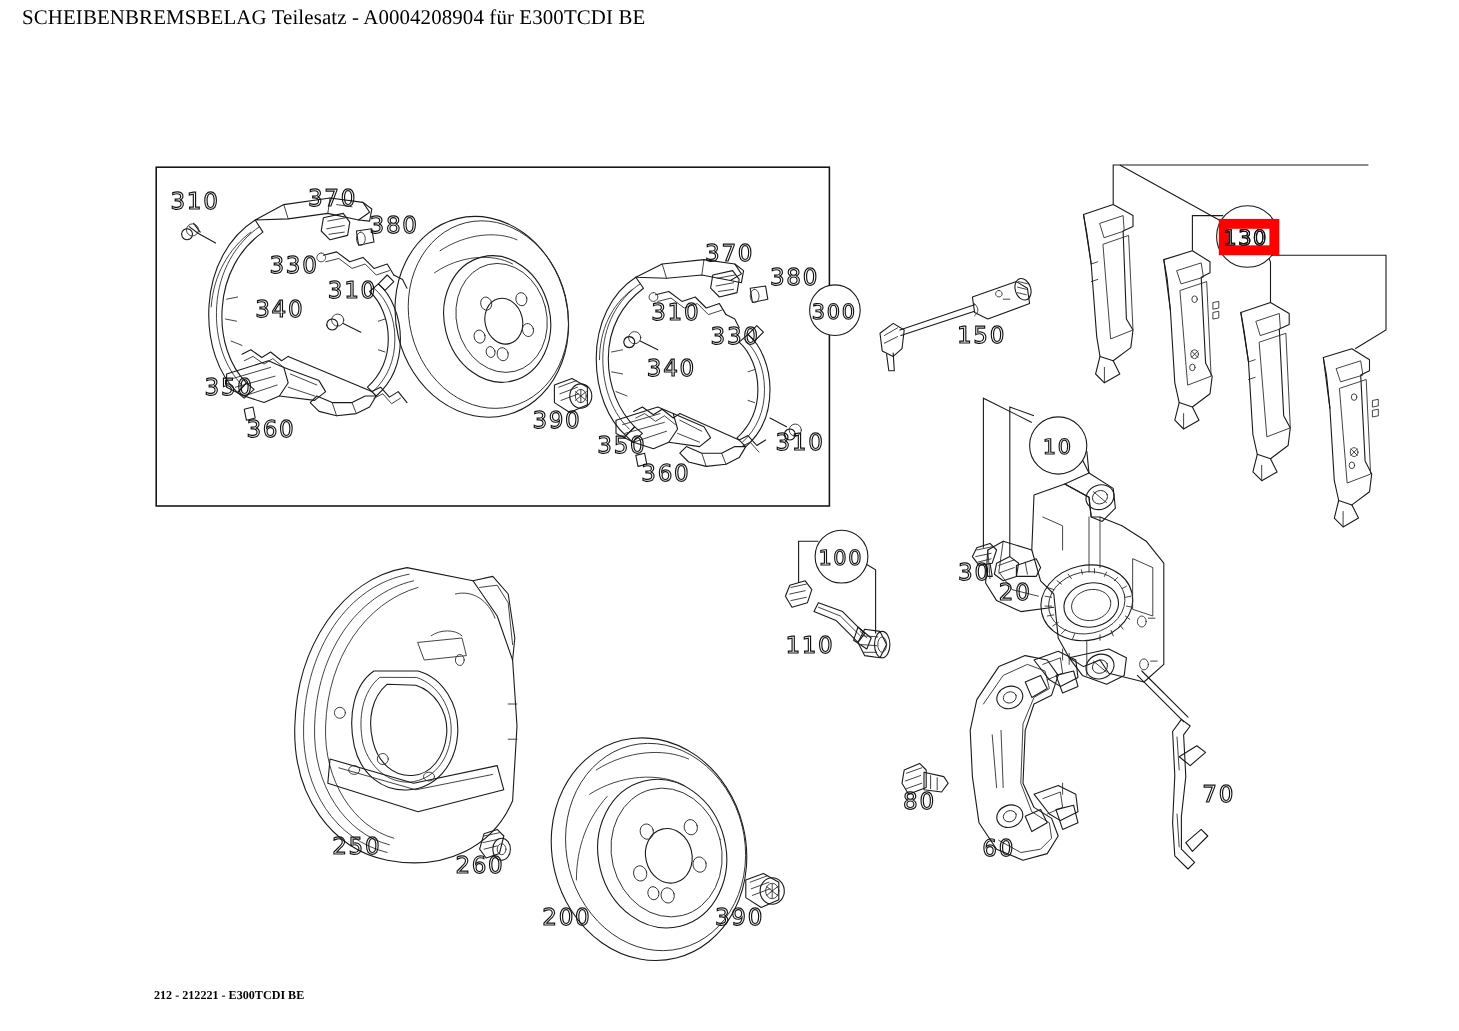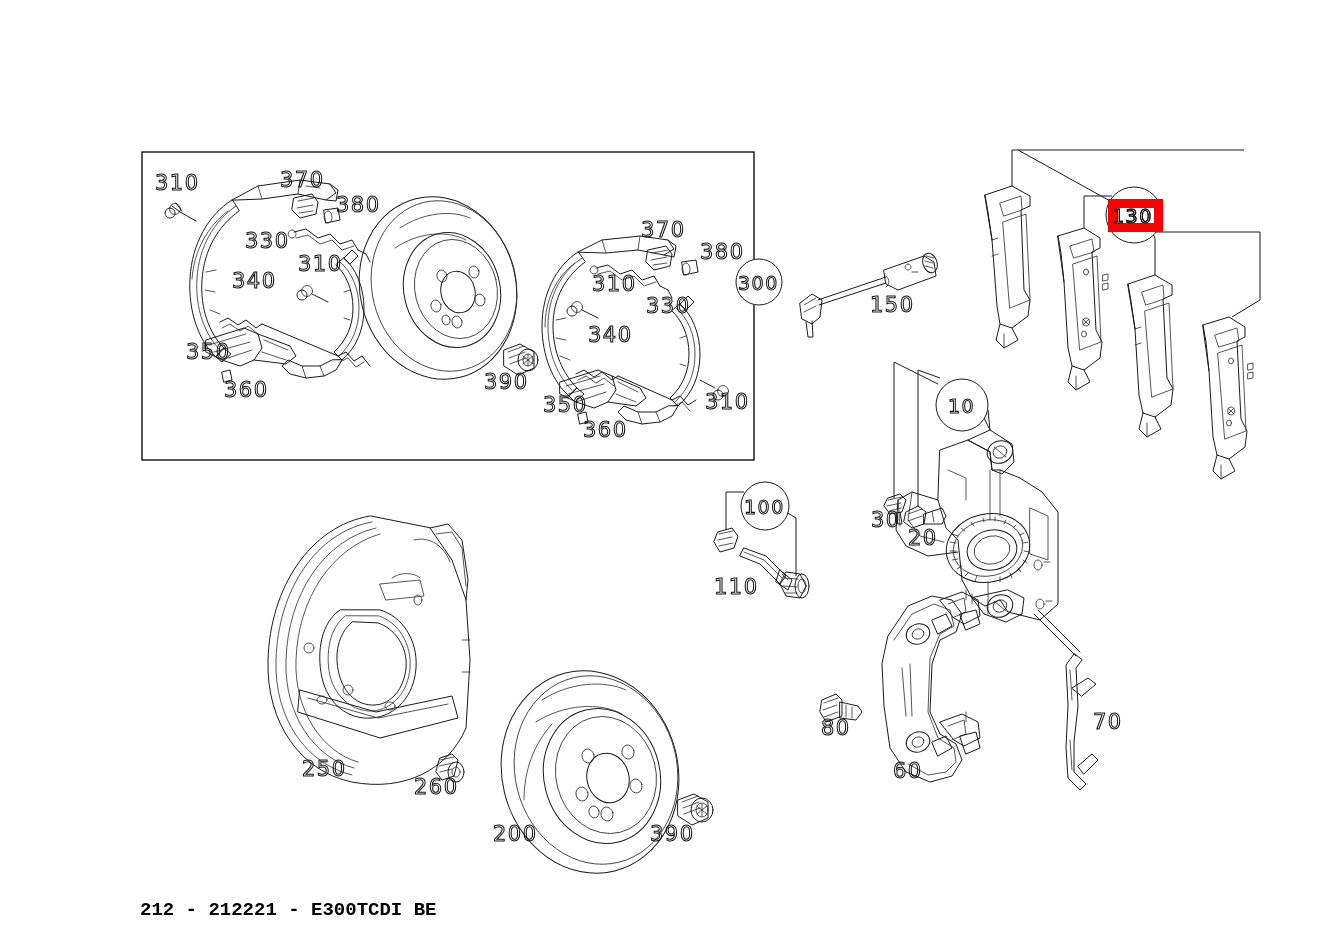--- a/index.html
+++ b/index.html
@@ -28,25 +28,24 @@
     top: 6px;
     font-size: 19px;
     letter-spacing: 0.1px;
     white-space: nowrap;
     color: #000;
   }
   #footer {
     position: absolute;
     left: 140px;
     top: 899px;
-    font-size: 19px;
+    font-size: 11px;
     font-weight: bold;
     white-space: nowrap;
     color: #000;
-    font-family: Liberation Mono, monospace;
   }
   #canvas {
     position: absolute;
     left: 0;
     top: 0;
     width: 1326px;
     height: 937px;
   }
   .ln {
     fill: none;
@@ -98,20 +97,21 @@
   .hl-box {
     fill: none;
     stroke-width: 9;
   }
 </style>
 </head>
 <body>
 
 <div id="page">
 
+  <div id="title">SCHEIBENBREMSBELAG Teilesatz - A0004208904 für E300TCDI BE</div>
   <div id="footer">212 - 212221 - E300TCDI BE</div>
 
   <svg id="canvas" viewBox="0 0 1326 937" xmlns="http://www.w3.org/2000/svg">
 
     <rect class="frame" x="142" y="152" width="612" height="308"></rect>
 
     <g>
 
       <path class="ln" d="M232,200 C208,215 192,244 190,278 C188,312 199,341 216,357
                           L224,348 C209,333 200,308 202,280 C204,250 218,226 239,211 Z"></path>

